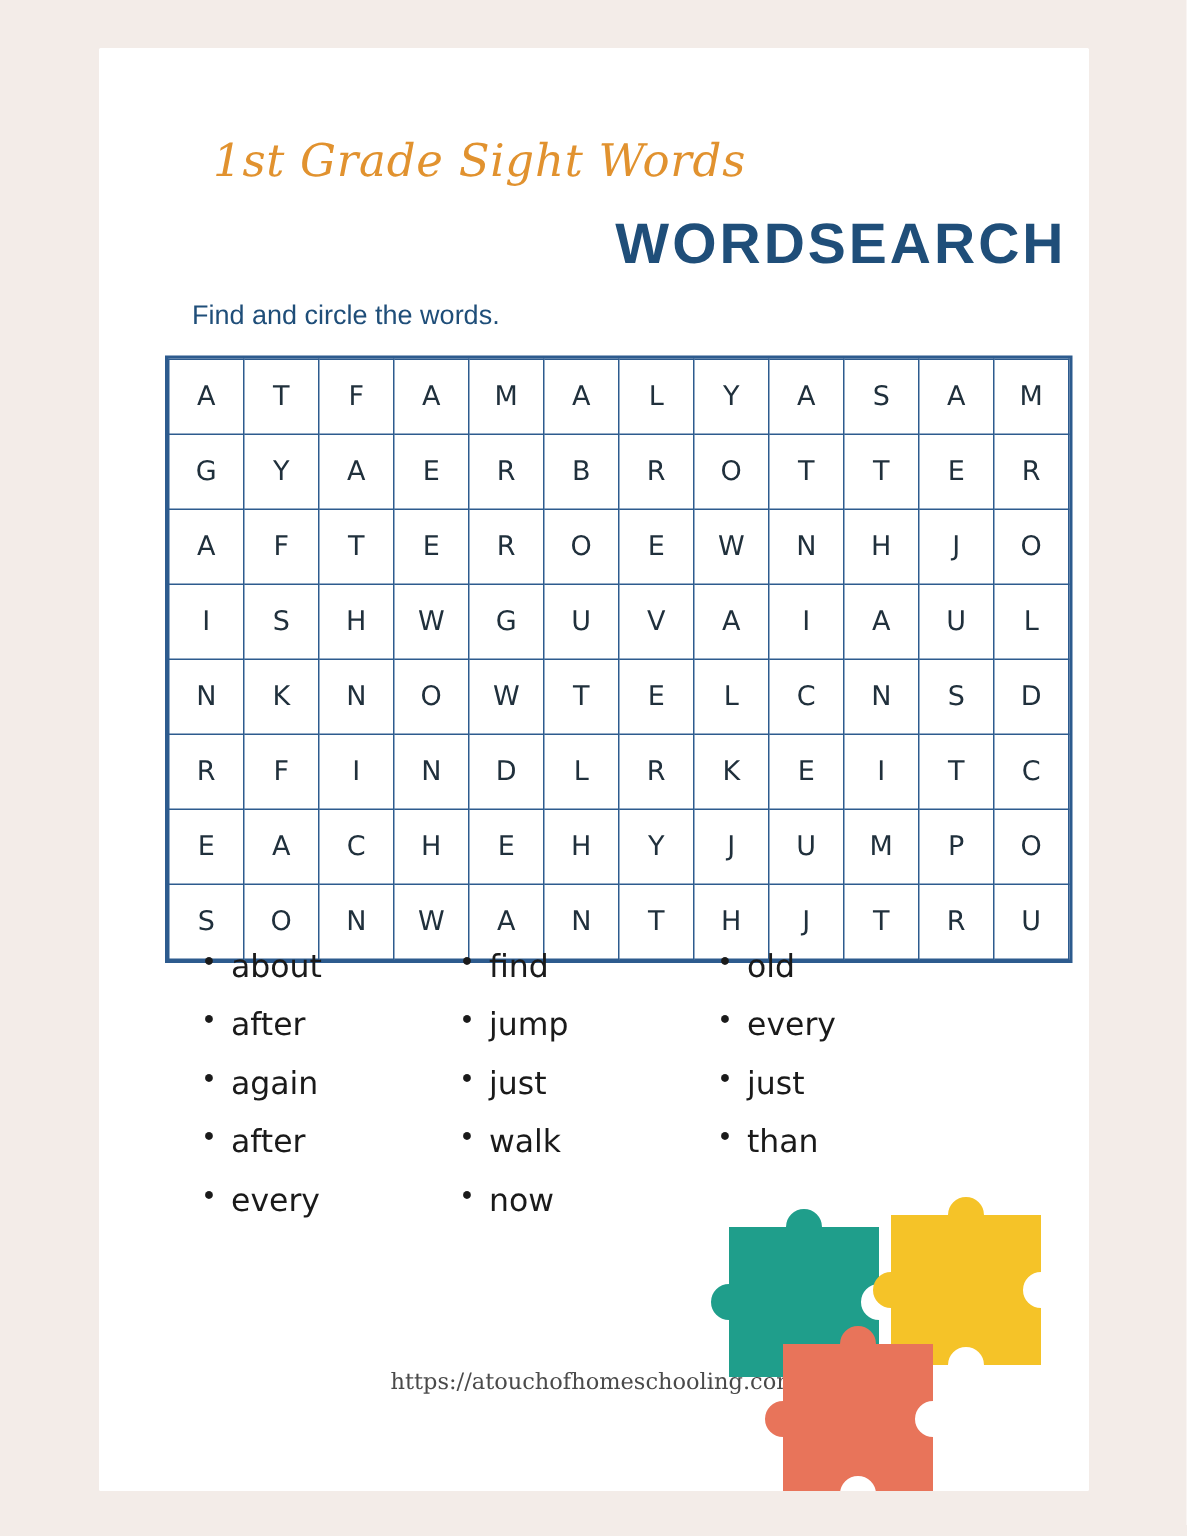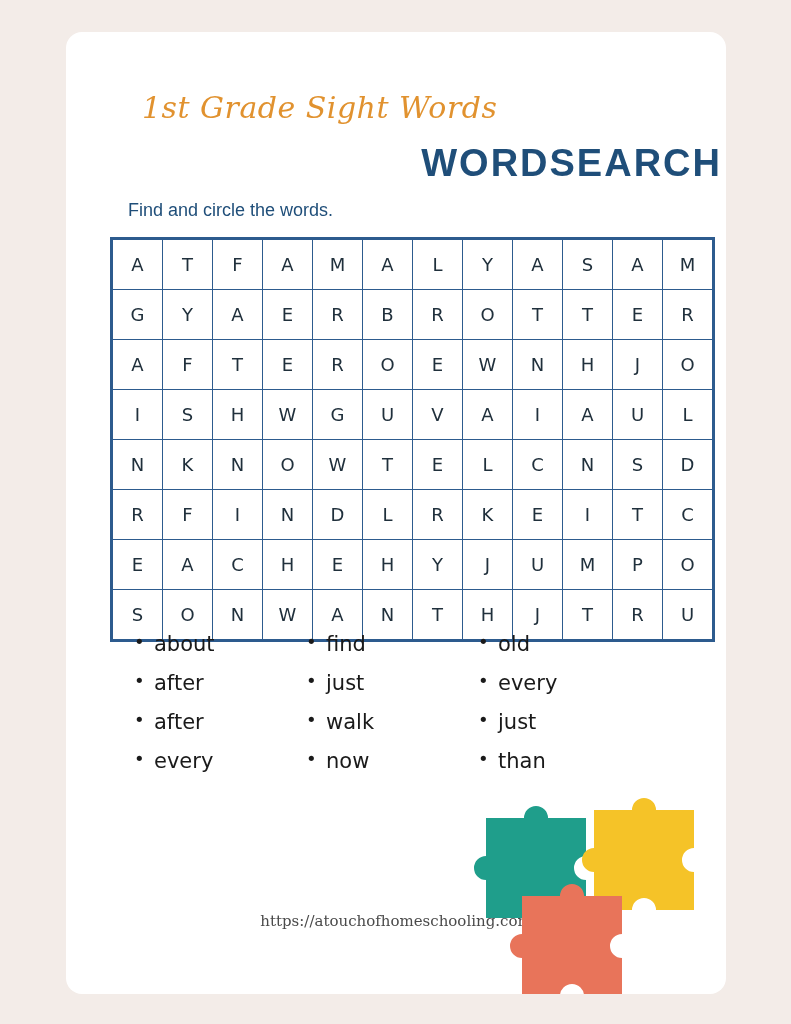--- a/index.html
+++ b/index.html
@@ -13,36 +13,36 @@
     font-family: "Liberation Sans", sans-serif;
     overflow: hidden;
   }
   .page {
     position: absolute;
     left: 66px;
     top: 32px;
     width: 660px;
     height: 962px;
     background: #ffffff;
-    border-radius: 16px;
+    border-radius: 1px;
     overflow: hidden;
   }
   .title-script {
     position: absolute;
     left: 76px;
     top: 58px;
     font-family: "DejaVu Serif", serif;
     font-style: italic;
     font-size: 30px;
     color: #e1922f;
     letter-spacing: 0.5px;
   }
   .title-main {
     position: absolute;
-    left: 16px;
+    left: 5px;
     top: 110px;
     width: 640px;
     text-align: right;
     padding-right: 26px;
     font-family: "Liberation Sans", sans-serif;
     font-size: 38px;
     font-weight: bold;
     letter-spacing: 2px;
     color: #1f4e79;
   }
@@ -245,25 +245,27 @@
           <td>U</td>
         </tr>
       </tbody>
     </table>
   </div>
 
   <div class="words">
     <div class="words-col">
       <div class="word-item">about</div>
       <div class="word-item">after</div>
+      <div class="word-item">again</div>
       <div class="word-item">after</div>
       <div class="word-item">every</div>
     </div>
     <div class="words-col">
       <div class="word-item">find</div>
+      <div class="word-item">jump</div>
       <div class="word-item">just</div>
       <div class="word-item">walk</div>
       <div class="word-item">now</div>
     </div>
     <div class="words-col">
       <div class="word-item">old</div>
       <div class="word-item">every</div>
       <div class="word-item">just</div>
       <div class="word-item">than</div>
     </div>

